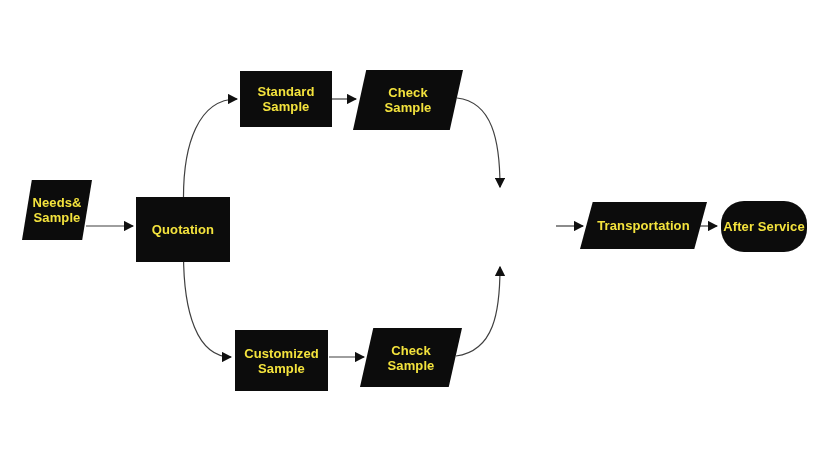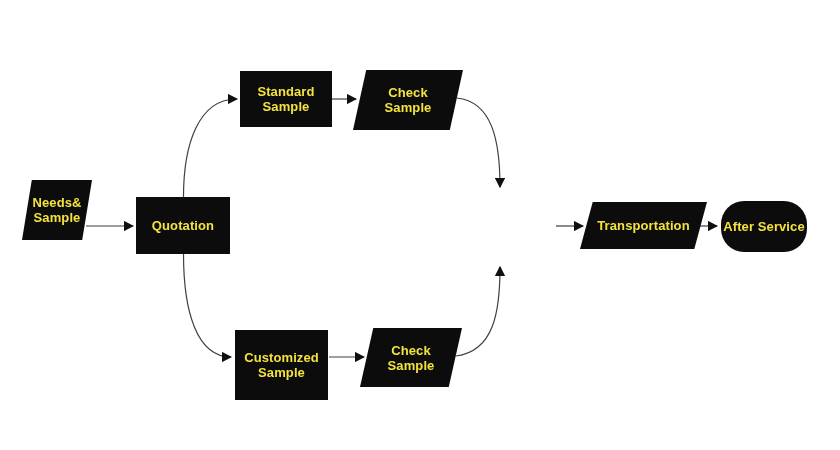--- a/index.html
+++ b/index.html
@@ -71,35 +71,35 @@
     <path class="edge" d="M 456 356 C 494 351, 500 312, 500 267" marker-end="url(#ah)"></path>
     <path class="edge" d="M 556 226 L 583 226" marker-end="url(#ah)"></path>
     <path class="edge" d="M 700 226 L 717 226" marker-end="url(#ah)"></path>
   </svg>
 
   <div class="node" style="left:22px; top:180px; width:70px; height:60px; clip-path:polygon(14% 0, 100% 0, 86% 100%, 0 100%);">
     <span>Needs&amp;</span>
     <span>Sample</span>
   </div>
 
-  <div class="node" style="left:136px; top:197px; width:94px; height:57px;">
+  <div class="node" style="left:136px; top:197px; width:94px; height:65px;">
     <span>Quotation</span>
   </div>
 
   <div class="node" style="left:240px; top:71px; width:92px; height:56px;">
     <span>Standard</span>
     <span>Sample</span>
   </div>
 
   <div class="node" style="left:353px; top:70px; width:110px; height:60px; clip-path:polygon(12% 0, 100% 0, 88% 100%, 0 100%);">
     <span>Check</span>
     <span>Sample</span>
   </div>
 
-  <div class="node" style="left:235px; top:330px; width:93px; height:70px;">
+  <div class="node" style="left:235px; top:330px; width:93px; height:61px;">
     <span>Customized</span>
     <span>Sample</span>
   </div>
 
   <div class="node" style="left:360px; top:328px; width:102px; height:59px; clip-path:polygon(13% 0, 100% 0, 87% 100%, 0 100%);">
     <span>Check</span>
     <span>Sample</span>
   </div>
 
 

